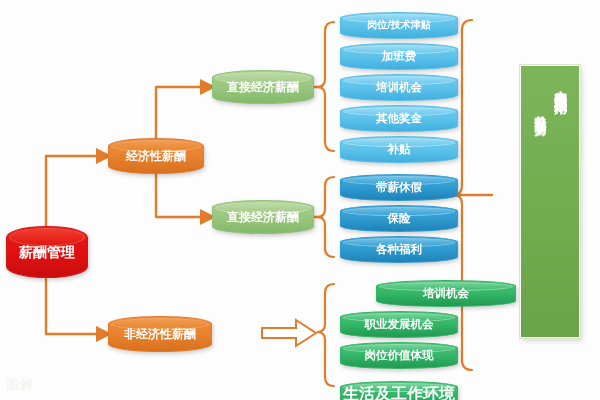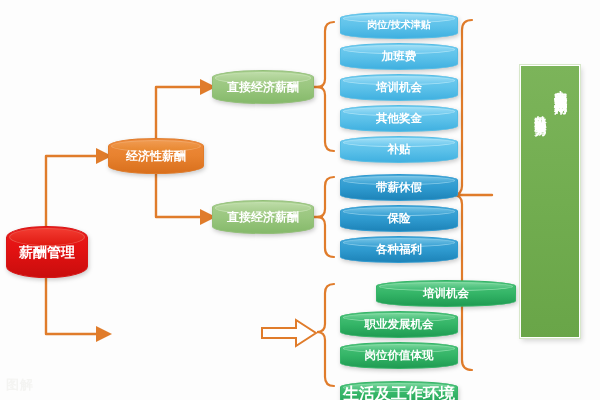--- a/index.html
+++ b/index.html
@@ -165,20 +165,24 @@
   <div class="cyl c-red" style="left:6px; top:226px; width:82px; height:52px; font-size:14px;">
     <span class="cap"></span>
     <span class="lbl">薪酬管理</span>
   </div>
 
   <div class="cyl c-orange" style="left:108px; top:138px; width:96px; height:36px; font-size:12px;">
     <span class="cap"></span>
     <span class="lbl">经济性薪酬</span>
   </div>
 
+  <div class="cyl c-orange" style="left:108px; top:316px; width:104px; height:36px; font-size:12px;">
+    <span class="cap"></span>
+    <span class="lbl">非经济性薪酬</span>
+  </div>
 
   <div class="cyl c-paleg" style="left:212px; top:70px; width:102px; height:34px; font-size:12px;">
     <span class="cap"></span>
     <span class="lbl">直接经济薪酬</span>
   </div>
 
   <div class="cyl c-paleg" style="left:212px; top:200px; width:102px; height:34px; font-size:12px;">
     <span class="cap"></span>
     <span class="lbl">直接经济薪酬</span>
   </div>

